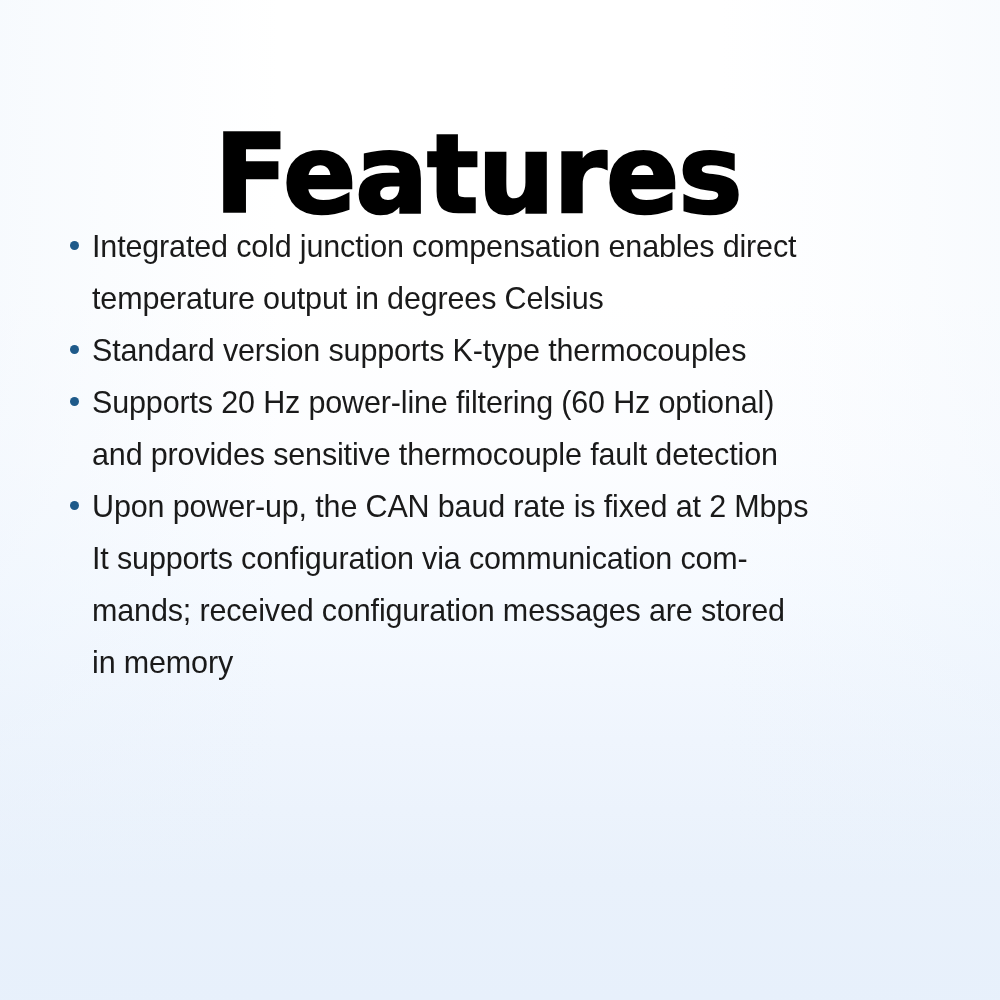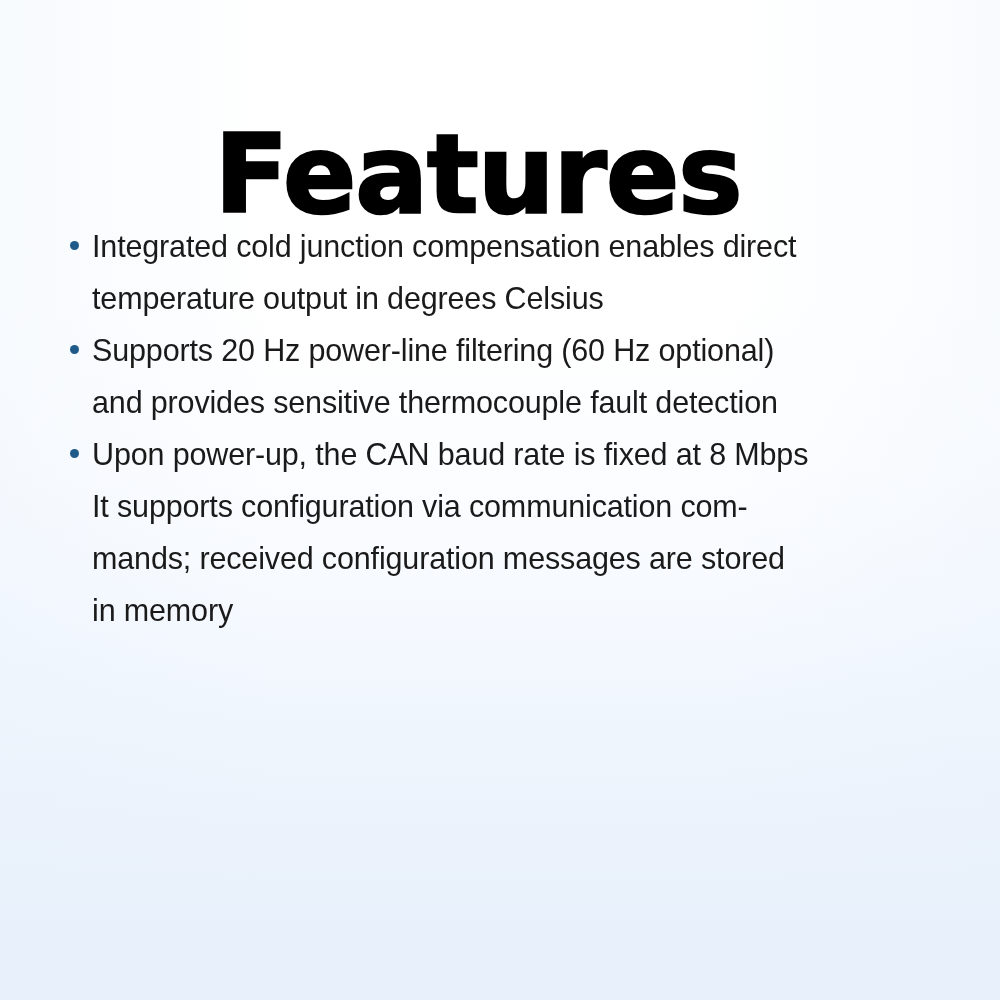--- a/index.html
+++ b/index.html
@@ -108,30 +108,34 @@
 
   <ul class="features-list">
 
     <li class="feature-item">
       <span class="feature-bullet"></span>
       <span class="feature-text">Integrated cold junction compensation enables direct
 temperature output in degrees Celsius</span>
     </li>
 
 
+    <li class="feature-item">
+      <span class="feature-bullet"></span>
+      <span class="feature-text">Standard version supports K-type thermocouples</span>
+    </li>
 
     <li class="feature-item">
       <span class="feature-bullet"></span>
       <span class="feature-text">Supports 20 Hz power-line filtering (60 Hz optional)
 and provides sensitive thermocouple fault detection</span>
     </li>
 
     <li class="feature-item">
       <span class="feature-bullet"></span>
-      <span class="feature-text">Upon power-up, the CAN baud rate is fixed at 8 Mbps
+      <span class="feature-text">Upon power-up, the CAN baud rate is fixed at 2 Mbps
 It supports configuration via communication com-
 mands; received configuration messages are stored
 in memory</span>
     </li>
 
   </ul>
 
 </div>
 
 </body></html>

